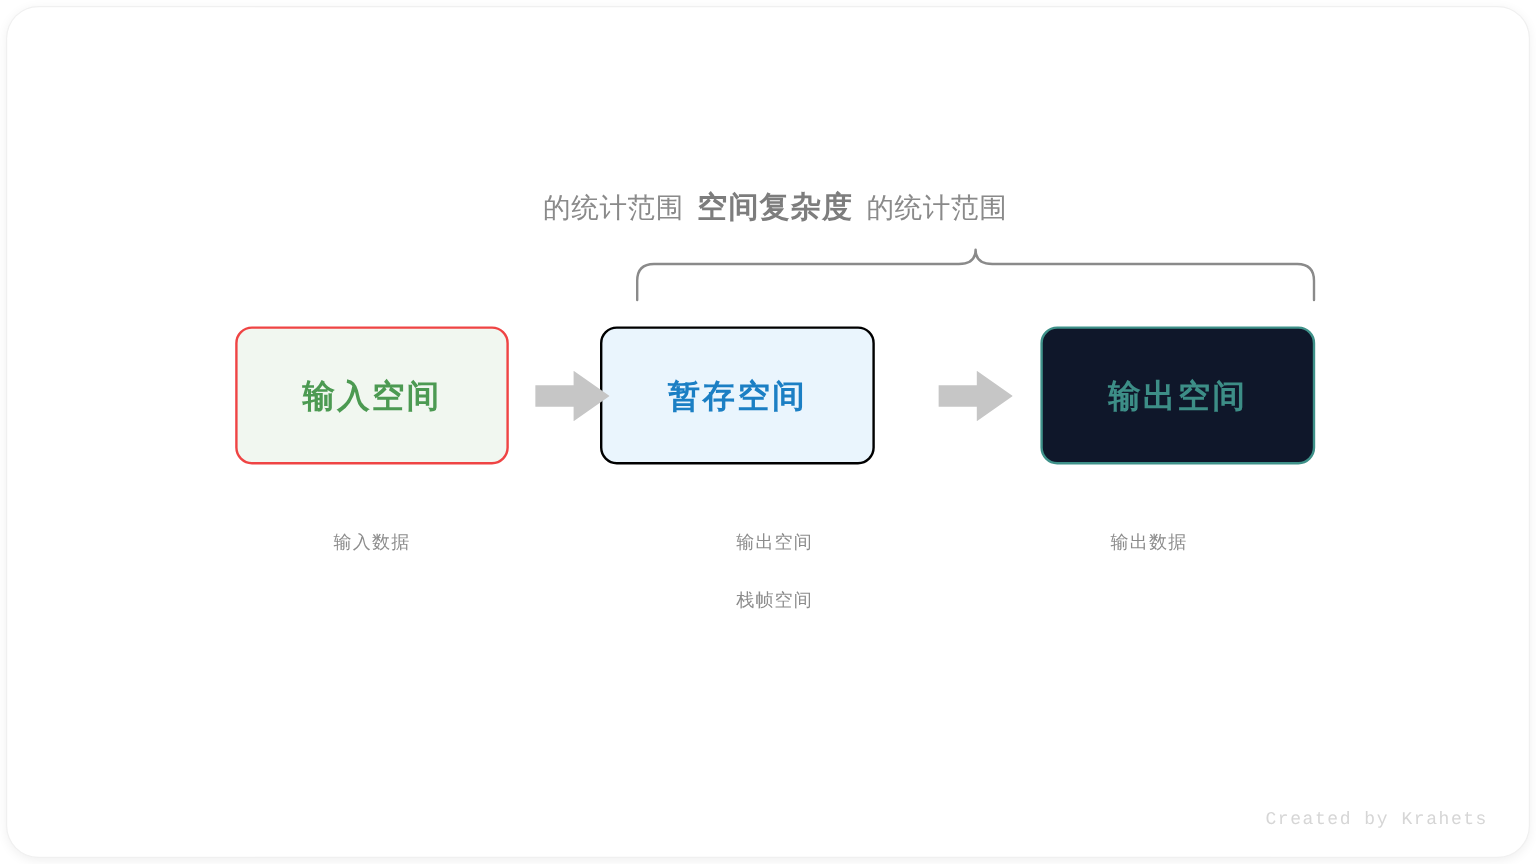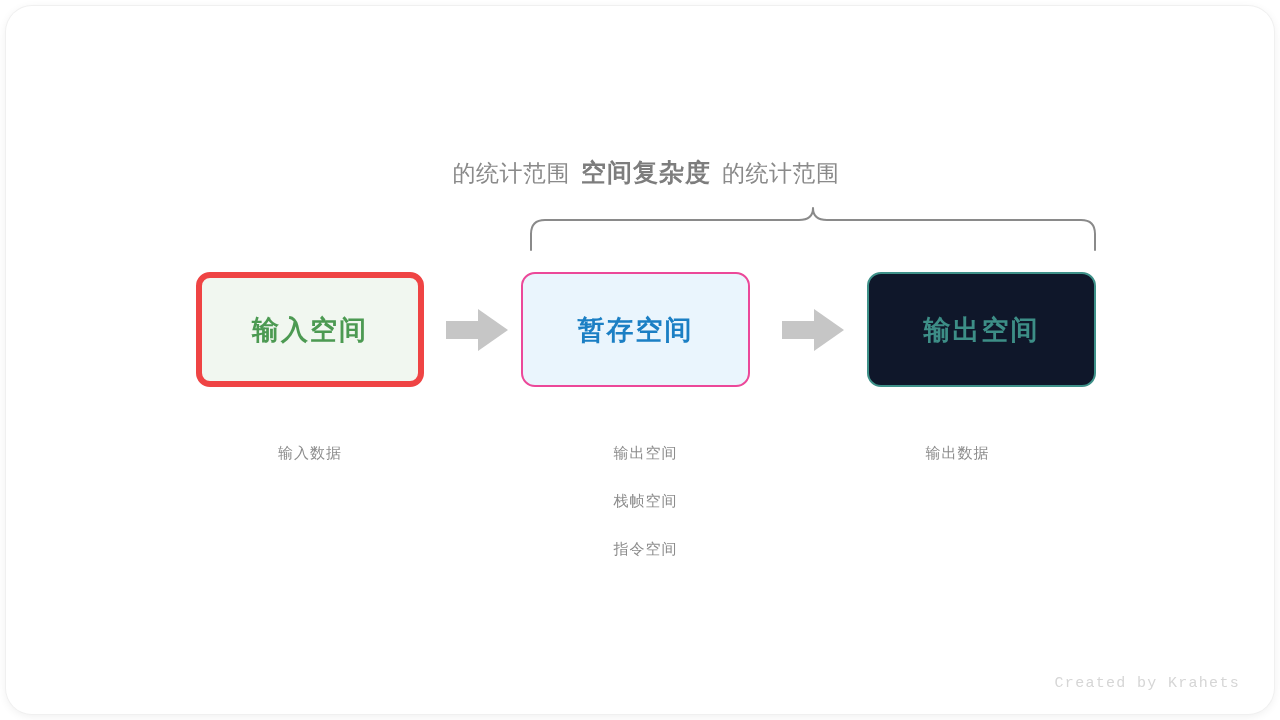--- a/index.html
+++ b/index.html
@@ -74,29 +74,29 @@
   .box-label {
     font-size: 27px;
     font-weight: bold;
     letter-spacing: 2px;
   }
 
   #box-input {
     left: 190px;
     width: 228px;
     background: #f1f7f0;
-    border: 6px solid #ef4444;
+    border: 2px solid #ef4444;
   }
   #box-input .box-label { color: #4c9a52; }
 
   #box-temp {
-    left: 515px;
+    left: 494px;
     width: 229px;
     background: #eaf5fd;
-    border: 2px solid #ec4899;
+    border: 2px solid #000000;
   }
   #box-temp .box-label { color: #1b7fc4; }
 
   #box-output {
     left: 861px;
     width: 229px;
     background: #0f172a;
     border: 2px solid #3e9189;
   }
   #box-output .box-label { color: #3d8e87; }
@@ -185,21 +185,20 @@
     </svg>
   </div>
 
   <div class="caption-col" id="cap-input">
     <div>输入数据</div>
   </div>
 
   <div class="caption-col" id="cap-temp">
     <div>输出空间</div>
     <div>栈帧空间</div>
-    <div>指令空间</div>
   </div>
 
   <div class="caption-col" id="cap-output">
     <div>输出数据</div>
   </div>
 
   <div id="watermark">Created by Krahets</div>
 
 </div>
 

